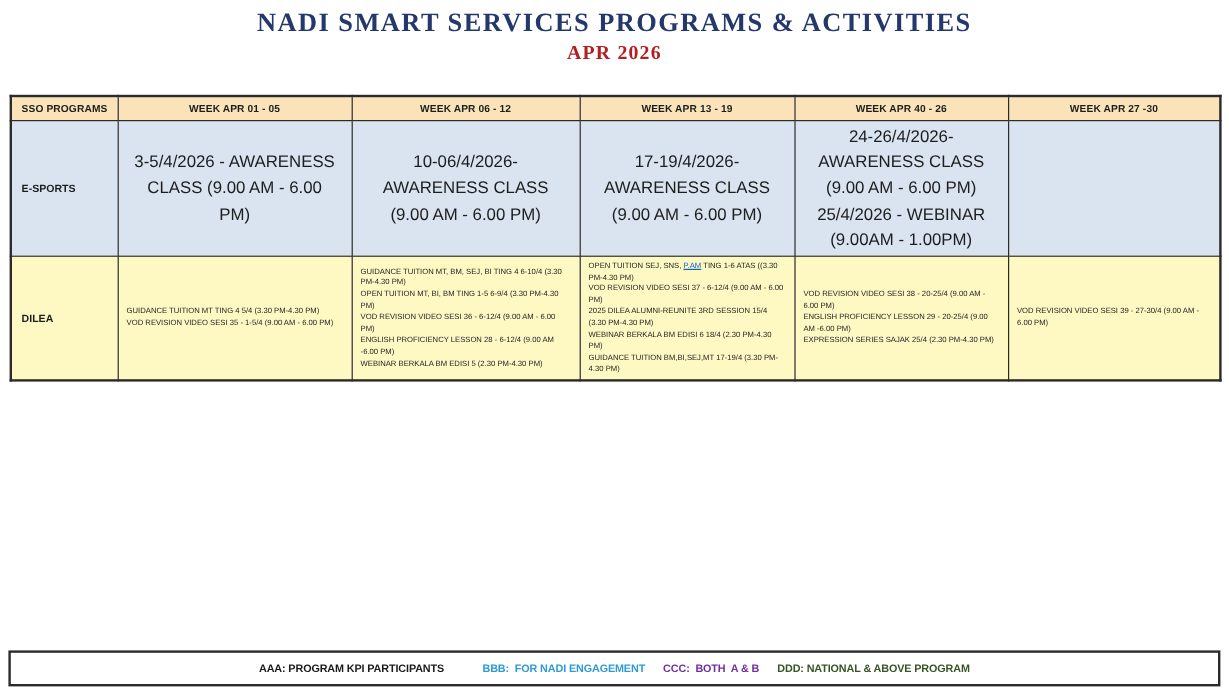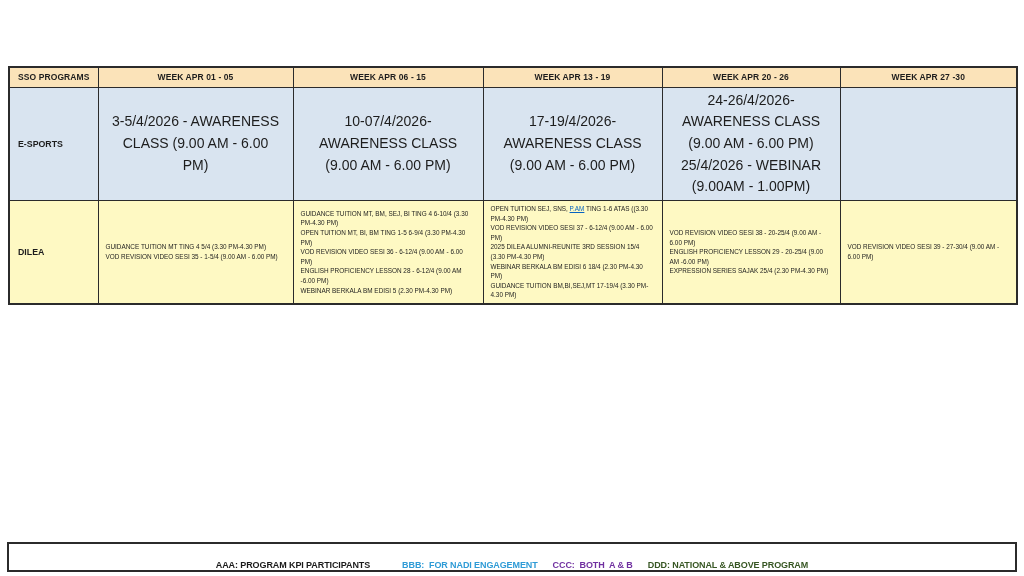--- a/index.html
+++ b/index.html
@@ -20,21 +20,21 @@
     text-align: center;
     font-family: "Liberation Serif", serif;
     font-weight: bold;
     font-size: 16.5px;
     letter-spacing: 1px;
   }
 
   table.schedule {
     position: absolute;
     left: 8px;
-    top: 66px;
+    top: 79px;
     width: 1008px;
     border-collapse: collapse;
     table-layout: fixed;
     border: 2px solid #2b2b2b;
   }
   .schedule th, .schedule td {
     border: 1.5px solid #2b2b2b;
     vertical-align: middle;
     color: #1d1d1d;
   }
@@ -76,61 +76,63 @@
 
   .legend {
     position: absolute;
     left: 7px;
     top: 542px;
     width: 1010px;
     height: 30px;
     border: 2px solid #2b2b2b;
     background: #ffffff;
     display: flex;
-    align-items: flex-end;
+    align-items: center;
     justify-content: center;
     gap: 15px;
   }
   .legend span {
     font-size: 9px;
     font-weight: bold;
     letter-spacing: -0.1px;
     white-space: pre;
   }
 </style>
 </head>
 <body>
 
 <div class="page">
 
+  <h1 class="title" style="color: rgb(36, 56, 107);">NADI SMART SERVICES PROGRAMS &amp; ACTIVITIES</h1>
+  <h2 class="subtitle" style="color: rgb(178, 32, 36);">APR 2026</h2>
 
   <table class="schedule">
     <colgroup>
       <col style="width:89px">
       <col style="width:195px">
       <col style="width:190px">
       <col style="width:179px">
       <col style="width:178px">
       <col style="width:177px">
     </colgroup>
     <thead>
       <tr style="background-color: rgb(251, 227, 185);">
         <th>SSO PROGRAMS</th>
         <th>WEEK APR  01 - 05</th>
-        <th>WEEK APR  06 - 15</th>
+        <th>WEEK APR  06 - 12</th>
         <th>WEEK APR 13 - 19</th>
-        <th>WEEK APR  20 - 26</th>
+        <th>WEEK APR  40 - 26</th>
         <th>WEEK APR 27 -30</th>
       </tr>
     </thead>
     <tbody>
       <tr class="row-esports" style="background-color: rgb(217, 228, 240);">
         <td class="label-cell">E-SPORTS</td>
         <td class="data-cell">3-5/4/2026 - AWARENESS CLASS (9.00 AM - 6.00 PM)</td>
-        <td class="data-cell">10-07/4/2026- AWARENESS CLASS (9.00 AM - 6.00 PM)</td>
+        <td class="data-cell">10-06/4/2026- AWARENESS CLASS (9.00 AM - 6.00 PM)</td>
         <td class="data-cell">17-19/4/2026- AWARENESS CLASS (9.00 AM - 6.00 PM)</td>
         <td class="data-cell">24-26/4/2026- AWARENESS CLASS
 (9.00 AM - 6.00 PM)
 25/4/2026 - WEBINAR
 (9.00AM - 1.00PM)</td>
         <td class="data-cell"></td>
       </tr>
       <tr class="row-dilea" style="background-color: #fef9c3;">
         <td class="label-cell">DILEA</td>
         <td class="data-cell">GUIDANCE TUITION MT  TING 4 5/4 (3.30 PM-4.30 PM)

